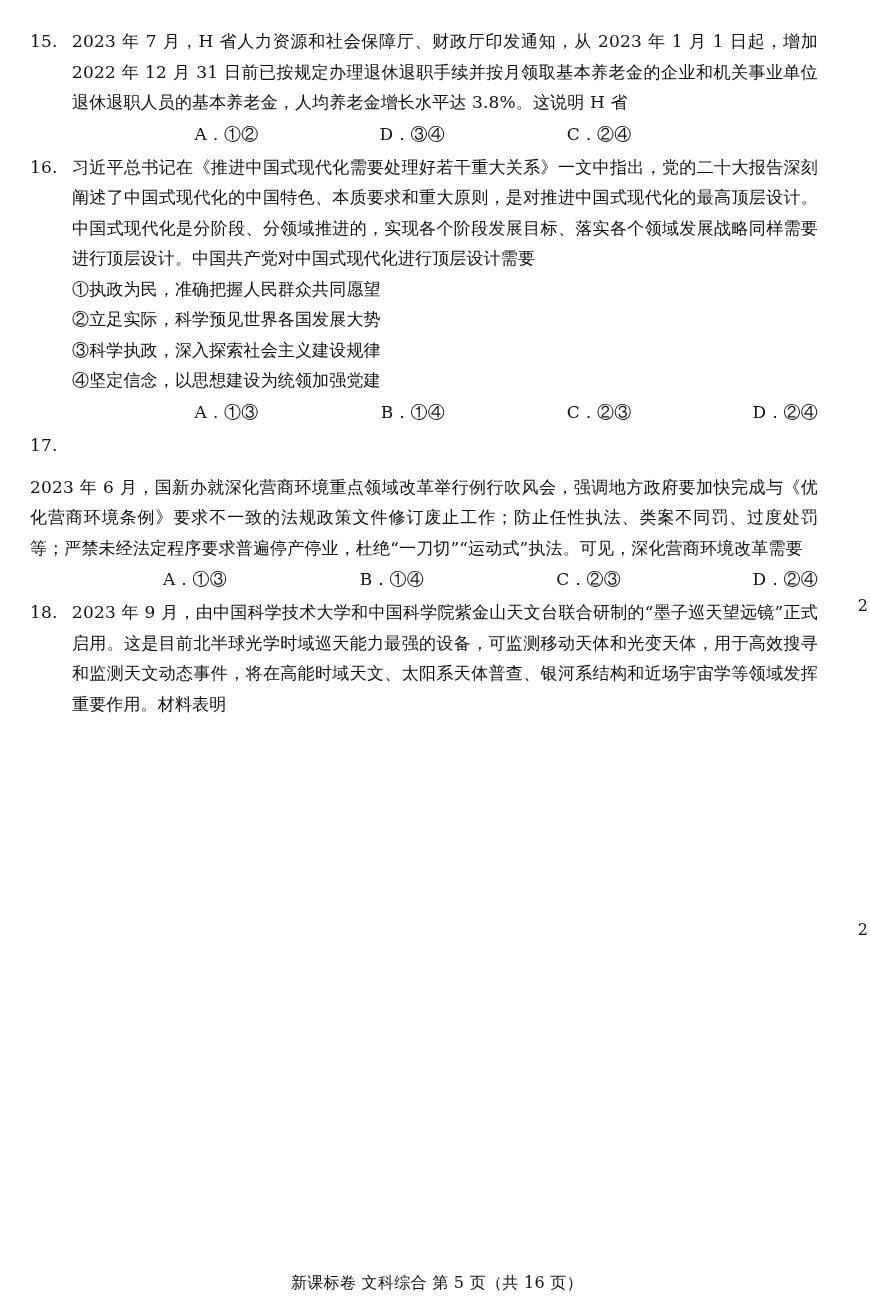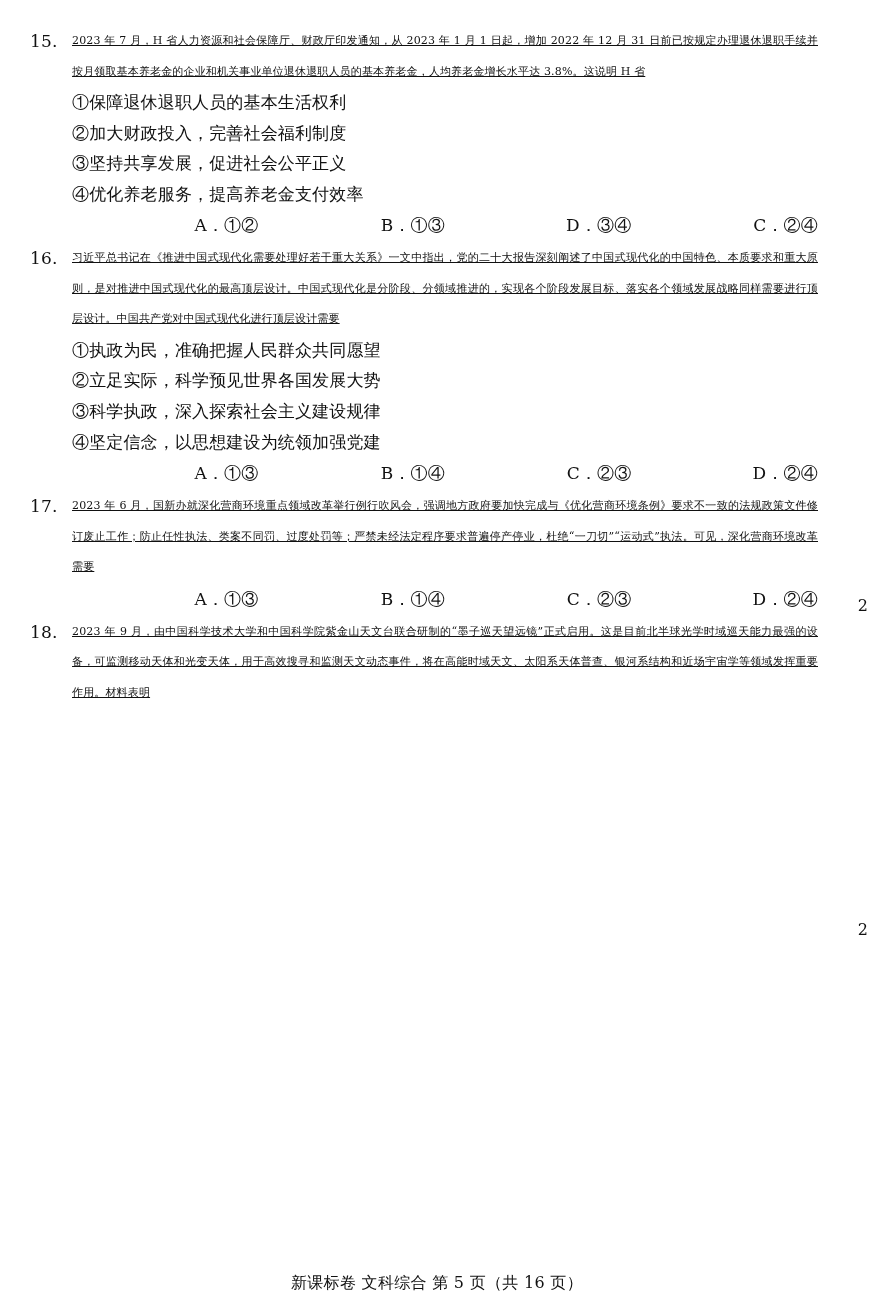--- a/index.html
+++ b/index.html
@@ -32,26 +32,25 @@
     flex: 0 0 42px;
     text-align: left;
     font-size: 17px;
     line-height: 30.5px;
     letter-spacing: 0.2px;
   }
   .qbody {
     flex: 1 1 auto;
   }
   .stem {
-    font-size: 11px;
+    font-size: 17px;
     line-height: 30.5px;
     text-align: justify;
     text-justify: inter-ideograph;
     letter-spacing: 0.15px;
-    text-decoration: underline;
   }
   .items {
     margin-top: 0;
   }
   .item {
     font-size: 17px;
     line-height: 30.6px;
     letter-spacing: 0.15px;
   }
   .choices {
@@ -61,21 +60,21 @@
     letter-spacing: 0.2px;
     margin-top: 1px;
   }
   .choice {
     width: 25%;
     flex: 0 0 25%;
     text-align: right;
   }
   .q15 { margin-bottom: 2px; }
   .q16 { margin-bottom: 2px; }
-  .q17 { margin-bottom: 2px; }
+  .q17 { margin-bottom: 2px; flex-direction: column; }
   .footer {
     position: absolute;
     left: 4px;
     right: 0;
     bottom: 22px;
     text-align: center;
     font-size: 16px;
     letter-spacing: 0.3px;
   }
   .edge-mark {
@@ -89,29 +88,22 @@
 </style>
 </head>
 <body>
 
 <div class="page">
 
   <div class="question q15">
     <div class="qnum">15.</div>
     <div class="qbody">
       <div class="stem">2023 年 7 月，H 省人力资源和社会保障厅、财政厅印发通知，从 2023 年 1 月 1 日起，增加 2022 年 12 月 31 日前已按规定办理退休退职手续并按月领取基本养老金的企业和机关事业单位退休退职人员的基本养老金，人均养老金增长水平达 3.8%。这说明 H 省</div>
-      <div class="items">
-        <div class="item">①保障退休退职人员的基本生活权利</div>
-        <div class="item">②加大财政投入，完善社会福利制度</div>
-        <div class="item">③坚持共享发展，促进社会公平正义</div>
-        <div class="item">④优化养老服务，提高养老金支付效率</div>
-      </div>
       <div class="choices">
         <div class="choice">A．①②</div>
-        <div class="choice">B．①③</div>
         <div class="choice">D．③④</div>
         <div class="choice">C．②④</div>
       </div>
     </div>
   </div>
 
   <div class="question q16">
     <div class="qnum">16.</div>
     <div class="qbody">
       <div class="stem">习近平总书记在《推进中国式现代化需要处理好若干重大关系》一文中指出，党的二十大报告深刻阐述了中国式现代化的中国特色、本质要求和重大原则，是对推进中国式现代化的最高顶层设计。中国式现代化是分阶段、分领域推进的，实现各个阶段发展目标、落实各个领域发展战略同样需要进行顶层设计。中国共产党对中国式现代化进行顶层设计需要</div>

